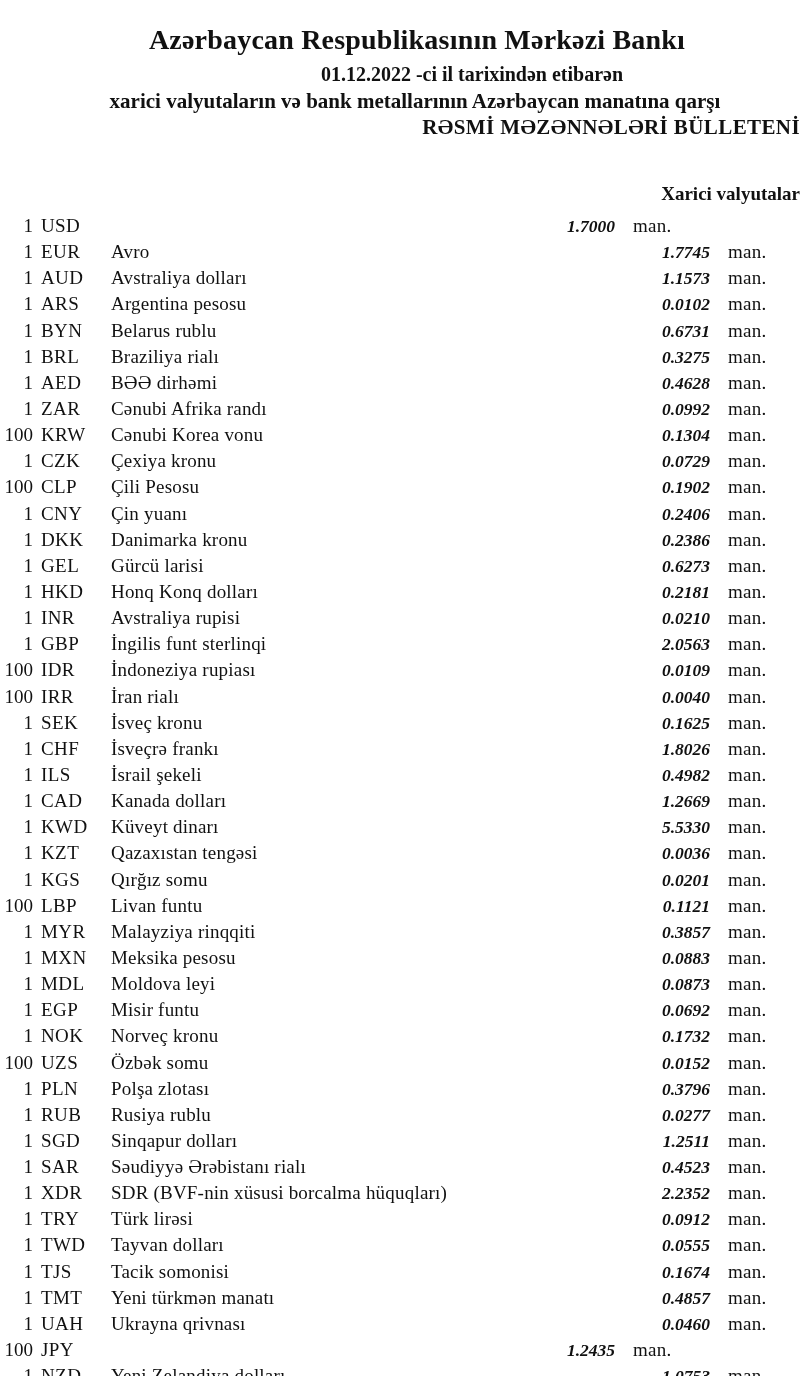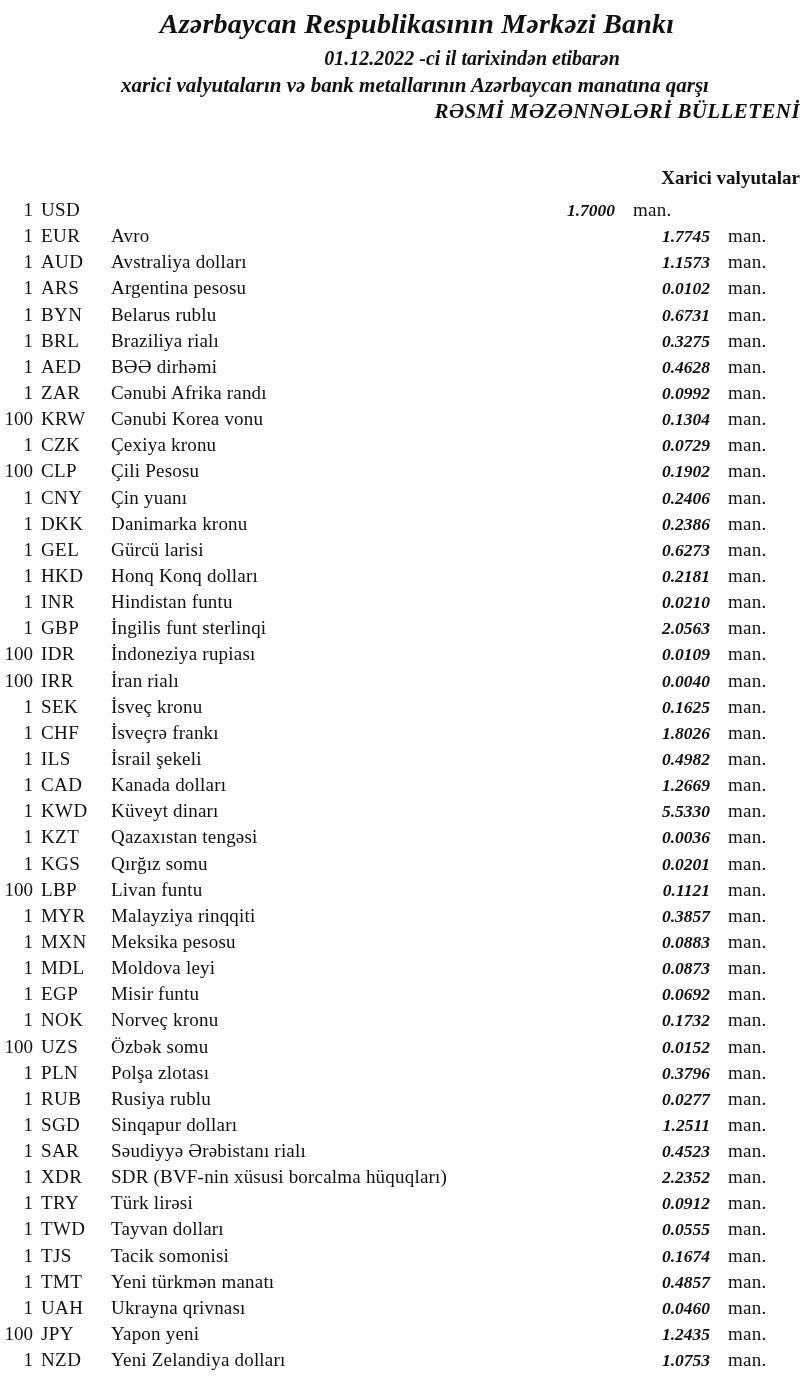--- a/index.html
+++ b/index.html
@@ -11,21 +11,21 @@
     position: relative;
     width: 800px;
     height: 1376px;
     margin: 0 auto;
     background: #ffffff;
     color: #111111;
     font-family: "Liberation Serif", "DejaVu Serif", serif;
     overflow: hidden;
   }
   
-  .doc-header { padding-top: 8px; font-style: italic; }
+  .doc-header { padding-top: 24px; }
   .bank-name {
     margin: 0;
     padding-left: 34px;            
     font-size: 28px;
     line-height: 32px;
     font-weight: bold;
     text-align: center;
     letter-spacing: 0.2px;
   }
   .date-line {
@@ -219,21 +219,21 @@
       <div class="row">
         <span class="cell qty">1</span>
         <span class="cell code">HKD</span>
         <span class="cell name">Honq Konq dolları</span>
         <span class="cell rate">0.2181</span>
         <span class="cell unit">man.</span>
       </div>
       <div class="row">
         <span class="cell qty">1</span>
         <span class="cell code">INR</span>
-        <span class="cell name">Hindistan funtu</span>
+        <span class="cell name">Avstraliya rupisi</span>
         <span class="cell rate">0.0210</span>
         <span class="cell unit">man.</span>
       </div>
       <div class="row">
         <span class="cell qty">1</span>
         <span class="cell code">GBP</span>
         <span class="cell name">İngilis funt sterlinqi</span>
         <span class="cell rate">2.0563</span>
         <span class="cell unit">man.</span>
       </div>
@@ -415,21 +415,20 @@
       <div class="row">
         <span class="cell qty">1</span>
         <span class="cell code">UAH</span>
         <span class="cell name">Ukrayna qrivnası</span>
         <span class="cell rate">0.0460</span>
         <span class="cell unit">man.</span>
       </div>
       <div class="row">
         <span class="cell qty">100</span>
         <span class="cell code">JPY</span>
-        <span class="cell name">Yapon yeni</span>
         <span class="cell rate">1.2435</span>
         <span class="cell unit">man.</span>
       </div>
       <div class="row">
         <span class="cell qty">1</span>
         <span class="cell code">NZD</span>
         <span class="cell name">Yeni Zelandiya dolları</span>
         <span class="cell rate">1.0753</span>
         <span class="cell unit">man.</span>
       </div>

